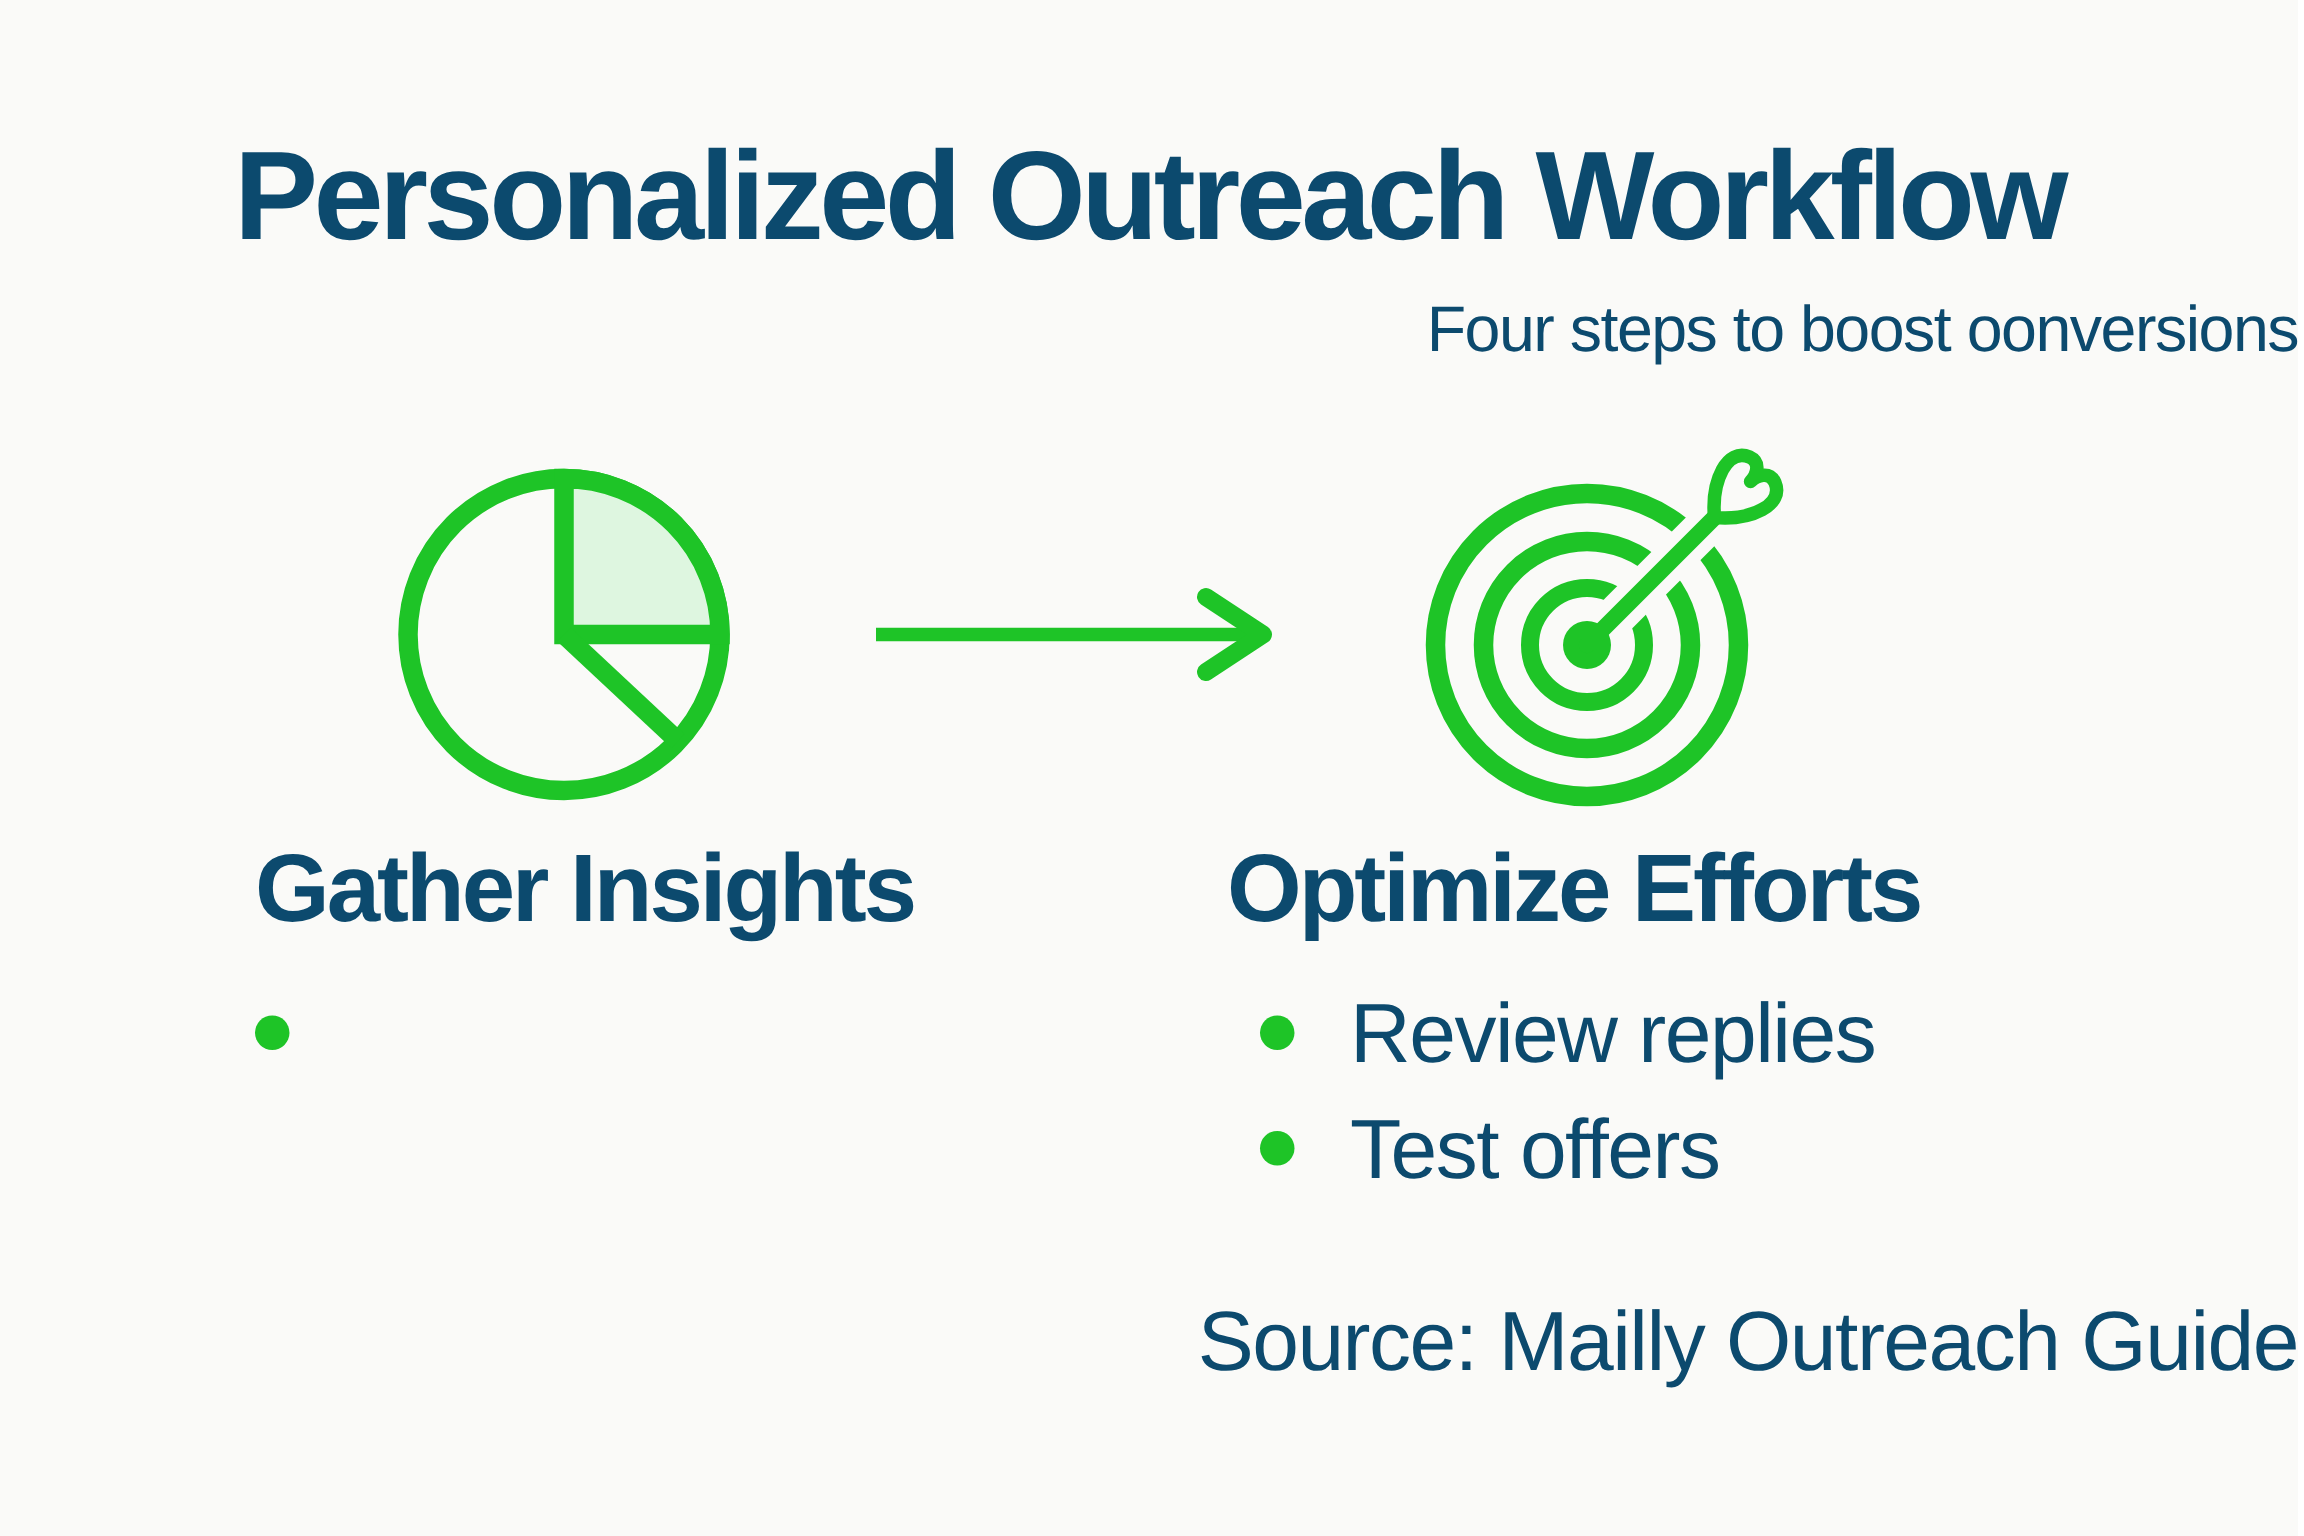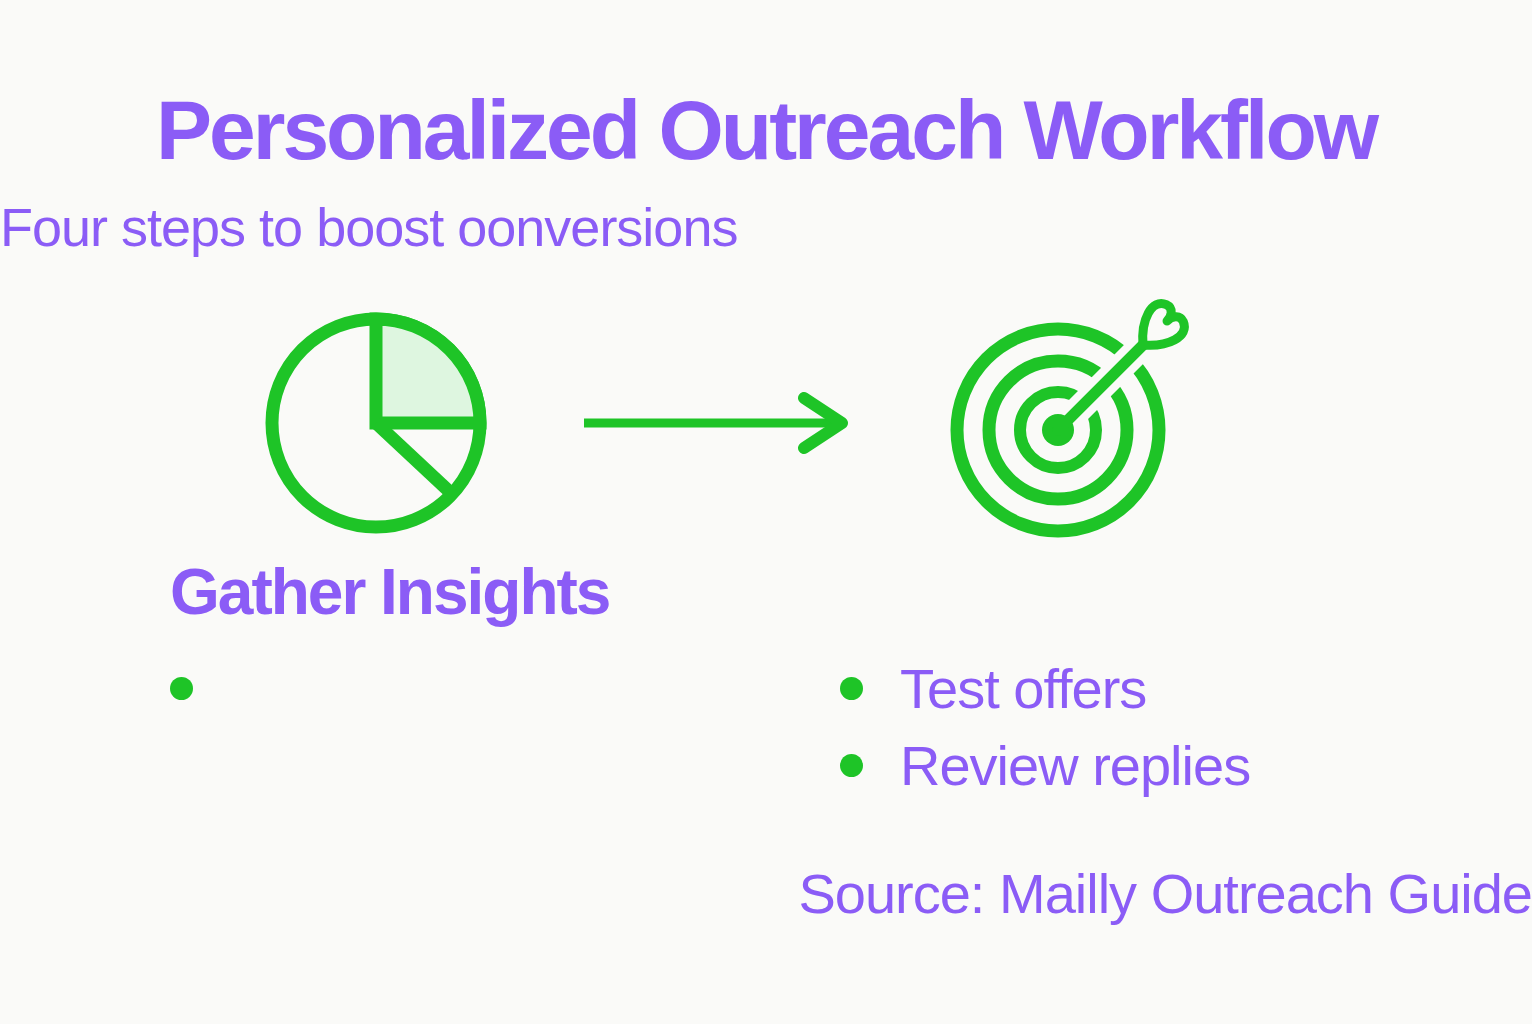--- a/index.html
+++ b/index.html
@@ -6,41 +6,41 @@
     margin: 0;
     padding: 0;
   }
   .page {
     position: relative;
     width: 1532px;
     height: 1024px;
     background: #fafaf8;
     overflow: hidden;
     font-family: "Liberation Sans", "DejaVu Sans", sans-serif;
-    color: #8b5cf6;
+    color: #0c4a6e;
   }
   .title {
     position: absolute;
     top: 88px;
     left: 0;
     width: 100%;
     text-align: center;
     font-size: 84px;
     font-weight: 700;
     letter-spacing: -3px;
     line-height: 1;
     white-space: nowrap;
   }
   .subtitle {
     position: absolute;
     top: 196px;
     left: 0;
     width: 100%;
-    text-align: left;
-    font-size: 54px;
+    text-align: right;
+    font-size: 43px;
     font-weight: 400;
     letter-spacing: -1px;
     line-height: 1.15;
     white-space: nowrap;
   }
   .icon-svg {
     position: absolute;
     display: block;
   }
   #pie-icon    { left: 263px; top: 305px; width: 226px; height: 234px; }
@@ -132,26 +132,27 @@
     </g>
   </svg>
 
   <div class="step-heading" id="left-heading">Gather Insights</div>
   <ul class="bullet-list" id="left-bullets">
     <li class="bullet-row">
       <span class="bullet-dot"></span>
     </li>
   </ul>
 
+  <div class="step-heading" id="right-heading">Optimize Efforts</div>
   <ul class="bullet-list" id="right-bullets">
     <li class="bullet-row">
       <span class="bullet-dot"></span>
-      <span class="bullet-text">Test offers</span>
+      <span class="bullet-text">Review replies</span>
     </li>
     <li class="bullet-row">
       <span class="bullet-dot"></span>
-      <span class="bullet-text">Review replies</span>
+      <span class="bullet-text">Test offers</span>
     </li>
   </ul>
 
   <div class="source">Source: Mailly Outreach Guide</div>
 
 </div>
 
 </body></html>

